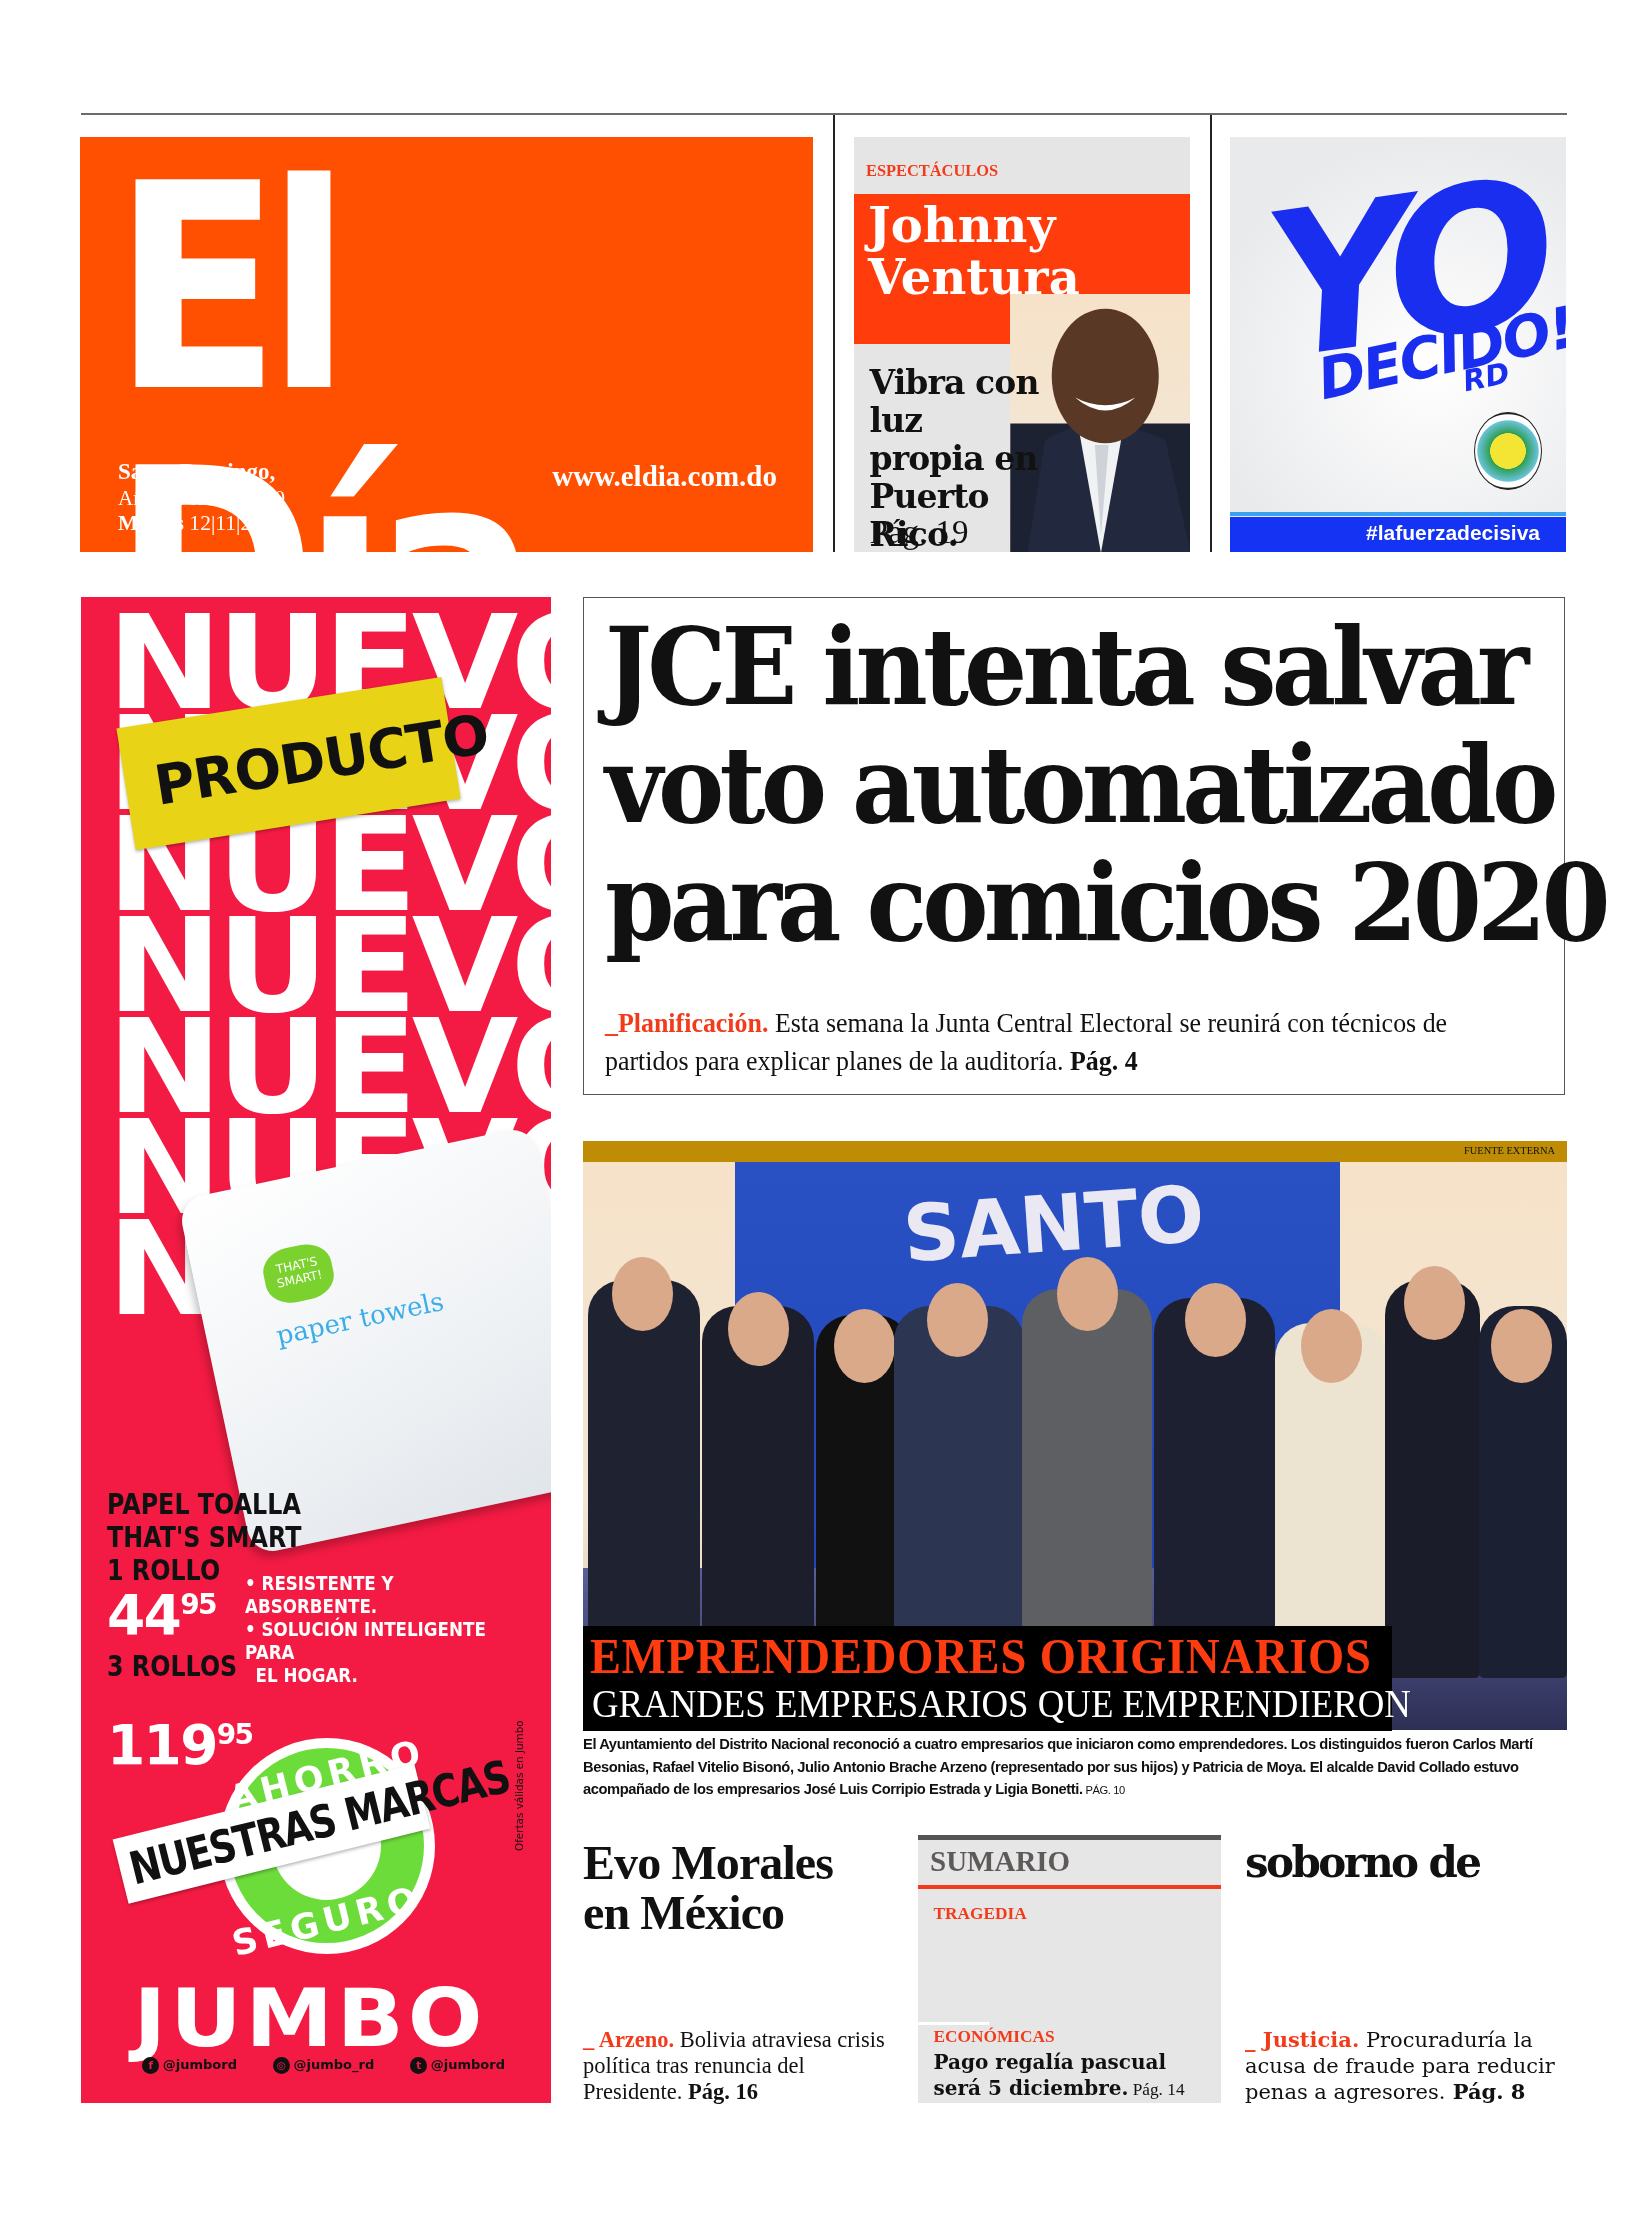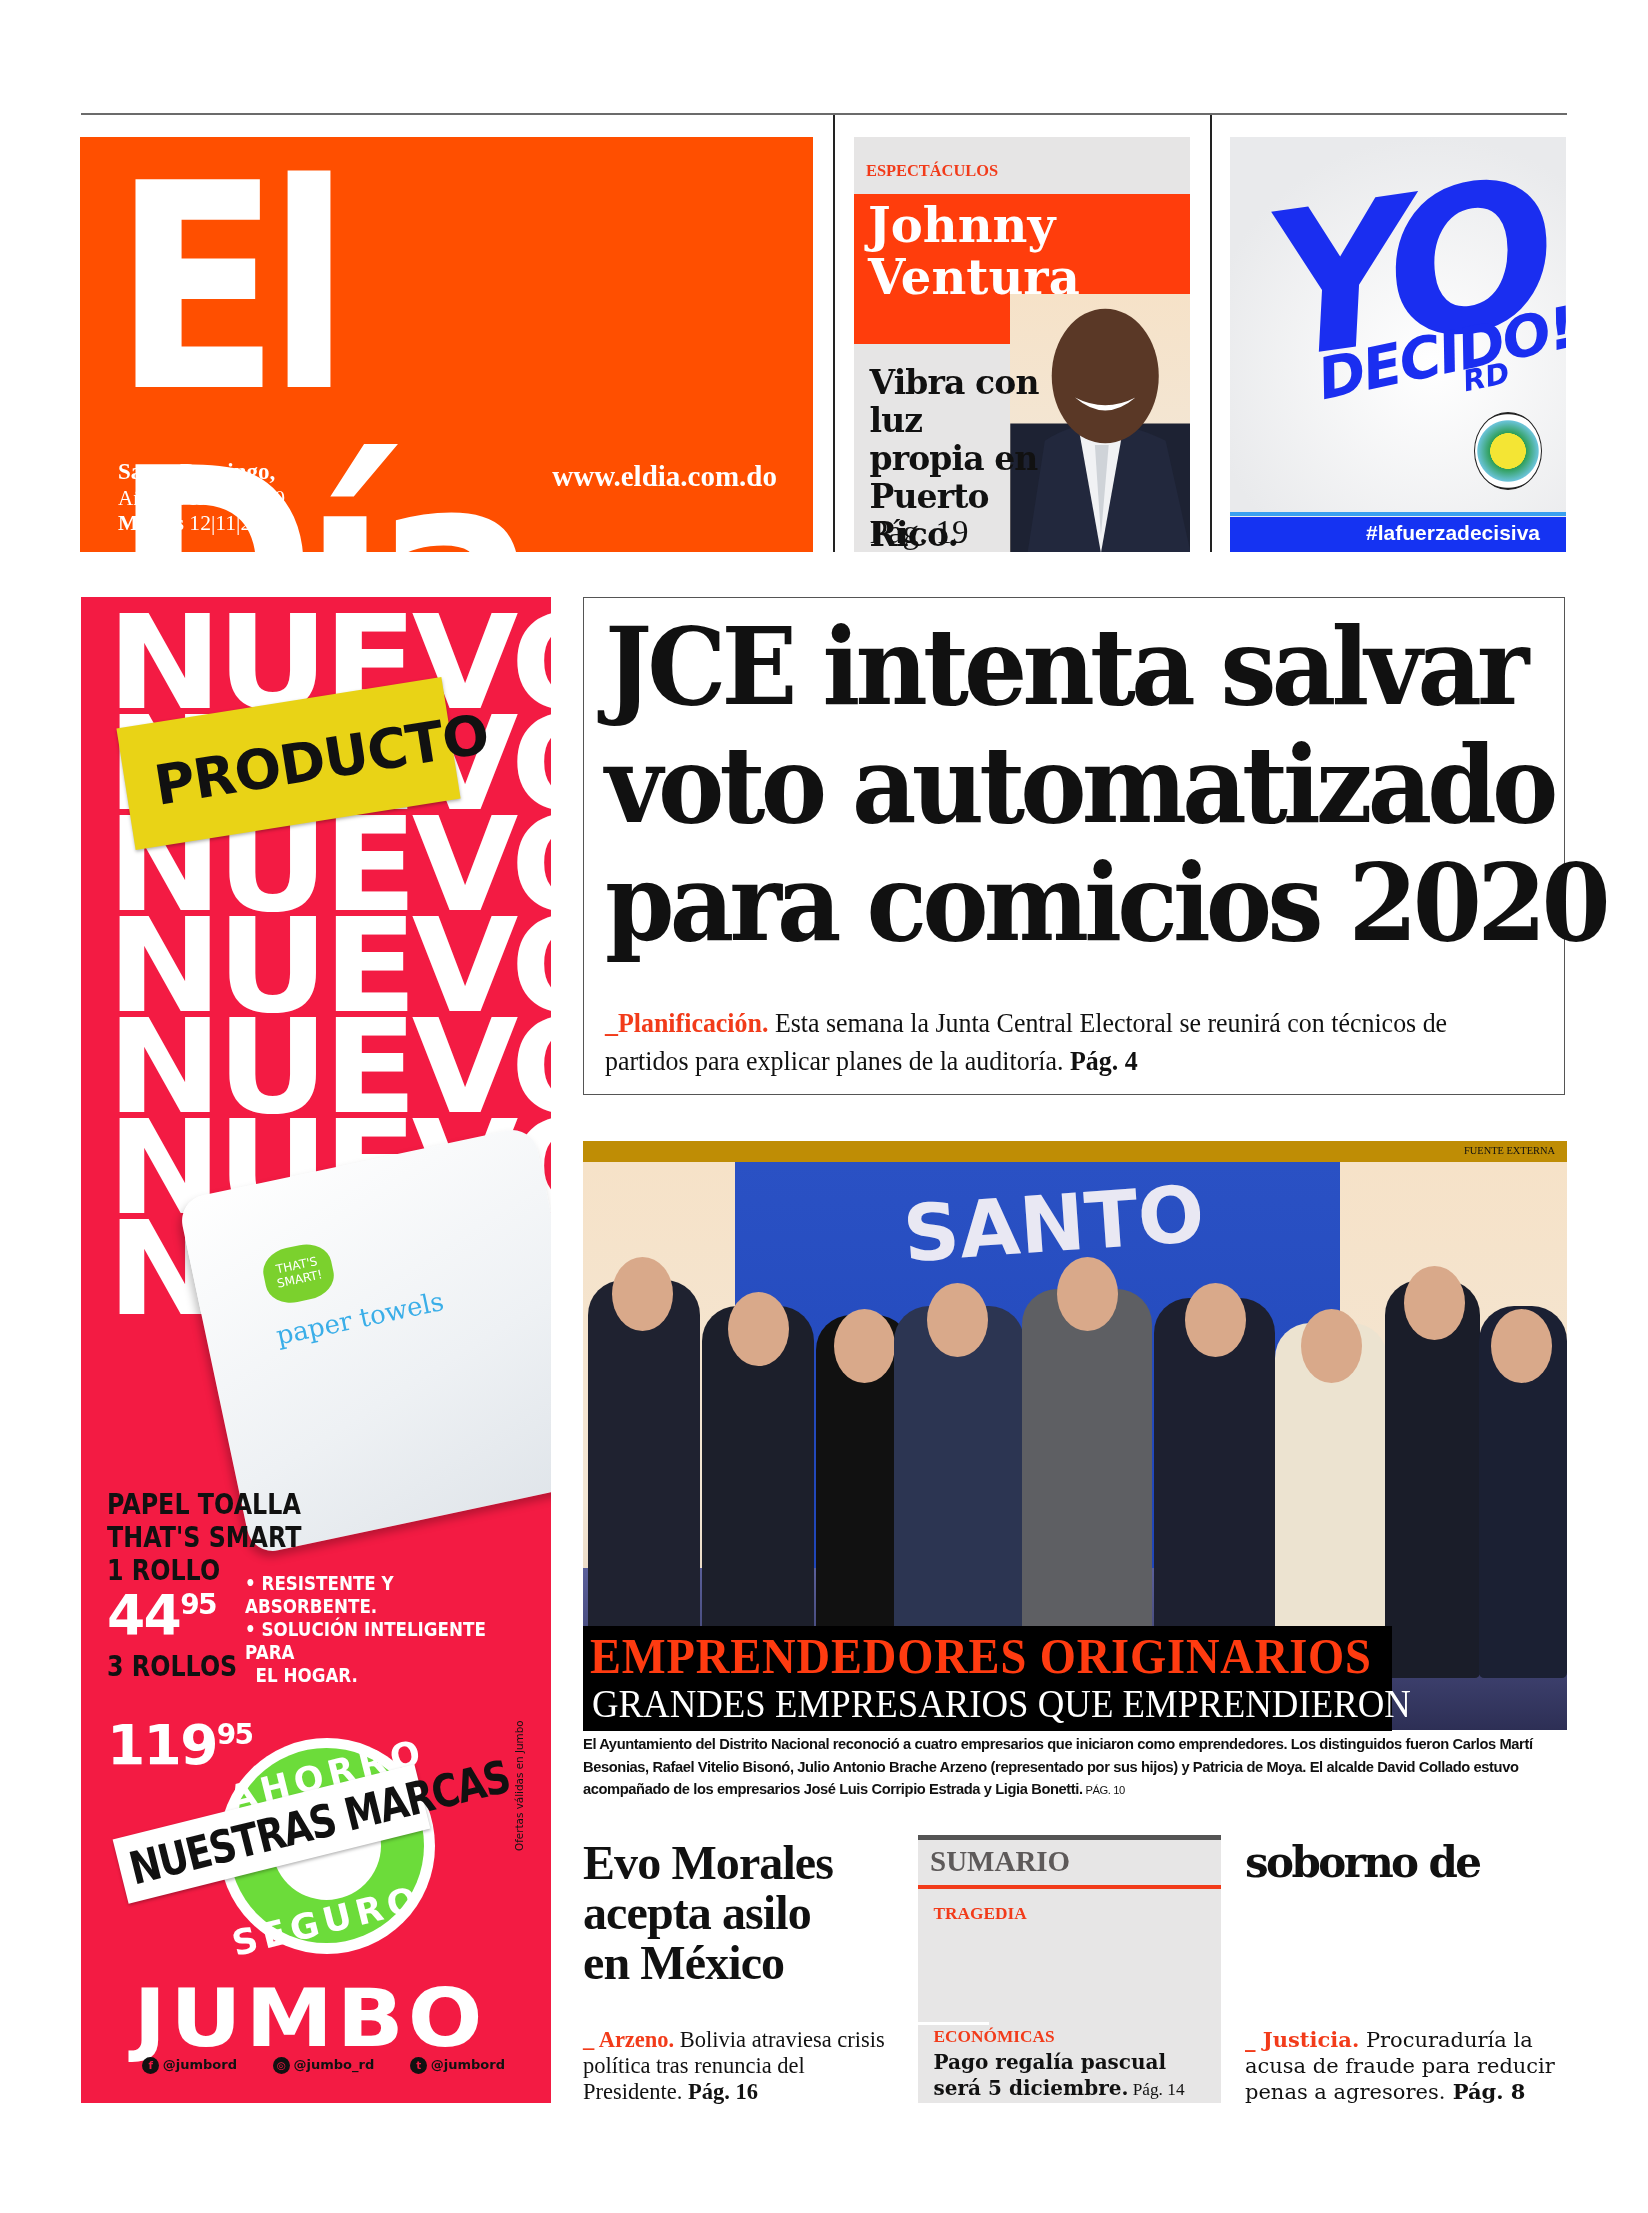--- a/index.html
+++ b/index.html
@@ -221,21 +221,20 @@
 </div>
 <div class="abs caption-bg">
   <div class="c1">EMPRENDEDORES ORIGINARIOS</div>
   <div class="c2">GRANDES EMPRESARIOS QUE EMPRENDIERON</div>
 </div>
 <div class="abs cutline"><span>El Ayuntamiento del Distrito Nacional reconoció a cuatro empresarios que iniciaron como emprendedores. Los distinguidos fueron Carlos Martí Besonias, Rafael Vitelio Bisonó, Julio Antonio Brache Arzeno (representado por sus hijos) y Patricia de Moya. El alcalde David Collado estuvo acompañado de los empresarios José Luis Corripio Estrada y Ligia Bonetti.</span><span class="pg"> PÁG. 10</span></div>
 
 <div class="abs evo">
   <div class="h">
     <div>Evo Morales</div>
-    <div>acepta asilo</div>
     <div>en México</div>
   </div>
   <div class="dek"><span class="lab">_ Arzeno.</span><span> Bolivia atraviesa crisis política tras renuncia del Presidente.</span><b> Pág. 16</b></div>
 </div>
 
 <div class="abs sum">
   <div class="topbar"></div>
   <div class="title">SUMARIO</div>
   <div class="redline"></div>
   <div class="k" style="top:69px">TRAGEDIA</div>

